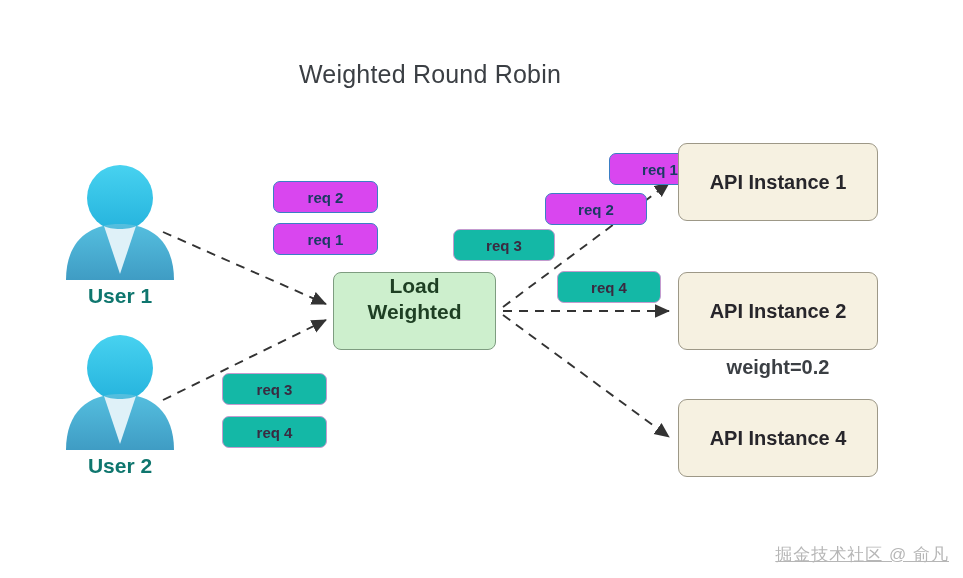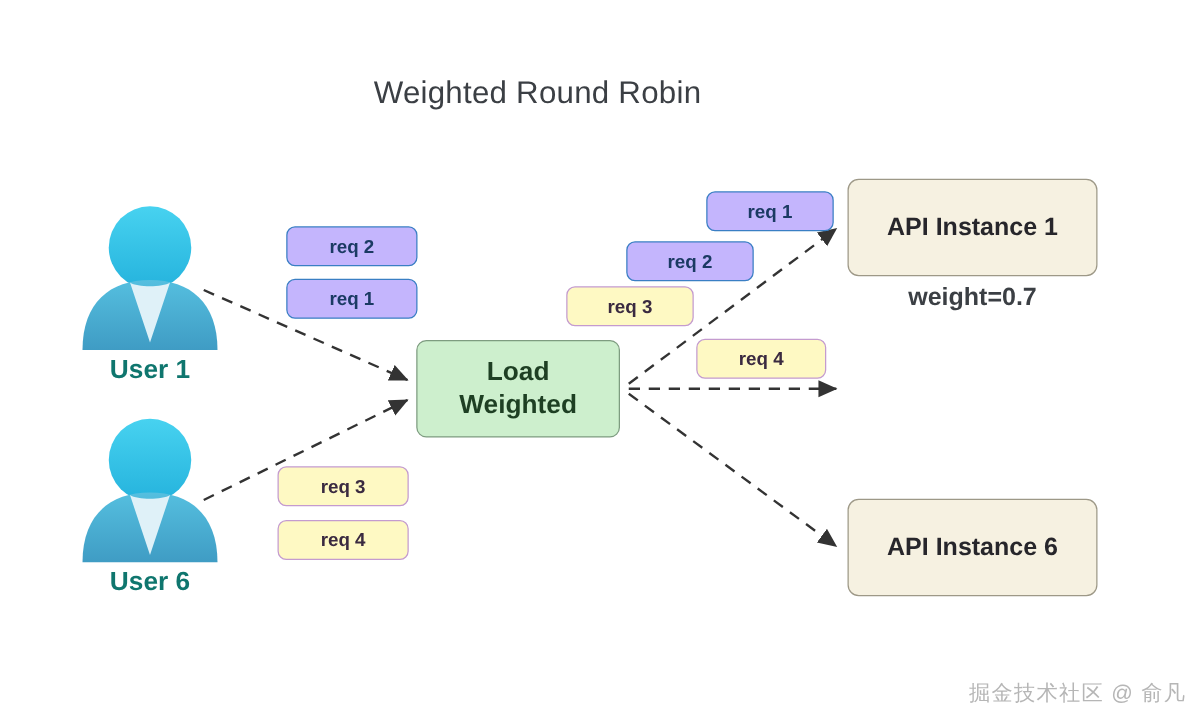--- a/index.html
+++ b/index.html
@@ -62,45 +62,45 @@
     position: absolute;
     height: 32px;
     line-height: 32px;
     text-align: center;
     border-radius: 7px;
     font-size: 15px;
     font-weight: bold;
     box-sizing: border-box;
   }
   .badge-blue {
-    background: #c4b5fd;
+    background: #d946ef;
     border: 1.4px solid #3a7fc4;
     color: #1b3a63;
+    margin-left: 44px;
   }
   .badge-purple {
-    background: #fef9c3;
+    background: #14b8a6;
     border: 1.4px solid #c49bcf;
     color: #3a2a40;
   }
 
   
   #load-balancer {
     position: absolute;
     left: 333px;
     top: 272px;
     width: 163px;
     height: 78px;
     background: #cdefcd;
     border: 1.6px solid #7e9c80;
     border-radius: 8px;
     box-sizing: border-box;
     display: flex;
     flex-direction: column;
     align-items: center;
-    justify-content: center;
     color: #1e3f23;
     font-size: 21px;
     font-weight: bold;
     line-height: 1.25;
   }
 
   
   .instance-group {
     position: absolute;
     width: 200px;
@@ -128,20 +128,21 @@
   }
 
   
   #watermark {
     position: absolute;
     right: 14px;
     bottom: 12px;
     font-size: 17px;
     color: #b6b6b6;
     letter-spacing: 1px;
+    text-decoration: underline;
   }
 </style>
 </head>
 <body>
 
 <div id="canvas">
 
   <div id="title">Weighted Round Robin</div>
 
   <svg id="arrows" viewBox="0 0 963 578">
@@ -194,21 +195,21 @@
           <linearGradient id="bodyGrad2" x1="0" y1="0" x2="0" y2="1">
             <stop offset="0%" stop-color="#55bfdf"></stop>
             <stop offset="100%" stop-color="#3f9cc4"></stop>
           </linearGradient>
         </defs>
         <circle cx="60" cy="36" r="33" fill="url(#headGrad2)"></circle>
         <path d="M6,118 C6,80 28,62 60,62 C92,62 114,80 114,118 Z" fill="url(#bodyGrad2)"></path>
         <path d="M44,64 L60,112 L76,64 C70,68 50,68 44,64 Z" fill="#dff1f8"></path>
       </svg>
     </div>
-    <div class="user-label">User 6</div>
+    <div class="user-label">User 2</div>
   </div>
 
   <div class="badge badge-blue" style="left:229px; top:181px; width:105px;">req 2</div>
 
   <div class="badge badge-blue" style="left:229px; top:223px; width:105px;">req 1</div>
 
   <div class="badge badge-purple" style="left:222px; top:373px; width:105px;">req 3</div>
 
   <div class="badge badge-purple" style="left:222px; top:416px; width:105px;">req 4</div>
 
@@ -222,25 +223,30 @@
   <div class="badge badge-blue" style="left:501px; top:193px; width:102px;">req 2</div>
 
   <div class="badge badge-purple" style="left:453px; top:229px; width:102px;">req 3</div>
 
   <div class="badge badge-purple" style="left:557px; top:271px; width:104px;">req 4</div>
 
   <div class="instance-group" style="left:678px; top:143px;">
     <div class="instance-box">
       <span>API Instance 1</span>
     </div>
-    <div class="instance-weight">weight=0.7</div>
-  </div>
-
+  </div>
+
+  <div class="instance-group" style="left:678px; top:272px;">
+    <div class="instance-box">
+      <span>API Instance 2</span>
+    </div>
+    <div class="instance-weight">weight=0.2</div>
+  </div>
 
   <div class="instance-group" style="left:678px; top:399px;">
     <div class="instance-box">
-      <span>API Instance 6</span>
+      <span>API Instance 4</span>
     </div>
   </div>
 
   <div id="watermark">掘金技术社区 @ 俞凡</div>
 
 </div>
 
 </body></html>

